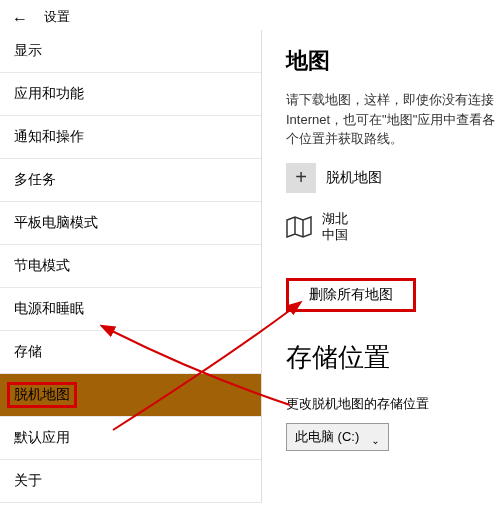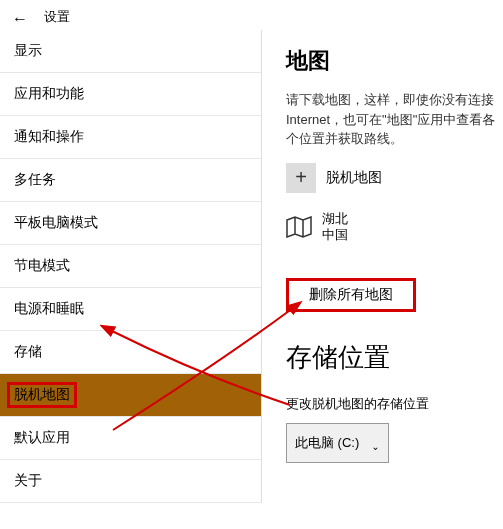--- a/index.html
+++ b/index.html
@@ -21,21 +21,21 @@
     .section-title { font-size: 22px; font-weight: 700; margin-bottom: 14px; }
     .desc { font-size: 13px; color: #333; line-height: 1.5; margin-bottom: 14px; }
     .download-row { display: flex; align-items: center; gap: 10px; margin-bottom: 18px; }
     .plus-box { width: 30px; height: 30px; background: #ddd; display: flex; align-items: center; justify-content: center; font-size: 20px; color: #333; cursor: pointer; }
     .location-row { display: flex; align-items: center; gap: 10px; margin-bottom: 34px; }
     .map-icon { width: 26px; height: 22px; }
     .loc-text { font-size: 13px; line-height: 1.3; }
     .delete-btn { border: 3px solid #d40000; padding: 5px 20px; display: inline-block; font-size: 14px; cursor: pointer; margin-bottom: 28px; }
     .storage-title { font-size: 26px; font-weight: 400; margin-bottom: 20px; }
     .storage-desc { font-size: 13px; margin-bottom: 10px; }
-    .storage-select { border: 1px solid #999; padding: 10px 8px; font-size: 13px; display: inline-flex; align-items: flex-end; gap: 12px; cursor: pointer; background: #f0f0f0; }
+    .storage-select { border: 1px solid #999; padding: 4px 8px; font-size: 13px; display: inline-flex; align-items: flex-end; gap: 12px; cursor: pointer; background: #f0f0f0; }
     .chevron { font-size: 10px; }
     .arrow-svg { position: absolute; pointer-events: none; }
     .arrow1 { left: 100px; top: 315px; width: 200px; height: 120px; }
     .arrow2 { left: 103px; top: 300px; width: 240px; height: 140px; }
   </style>
 </head>
 <body>
 
 <div class="header">
   <div class="header-top">

